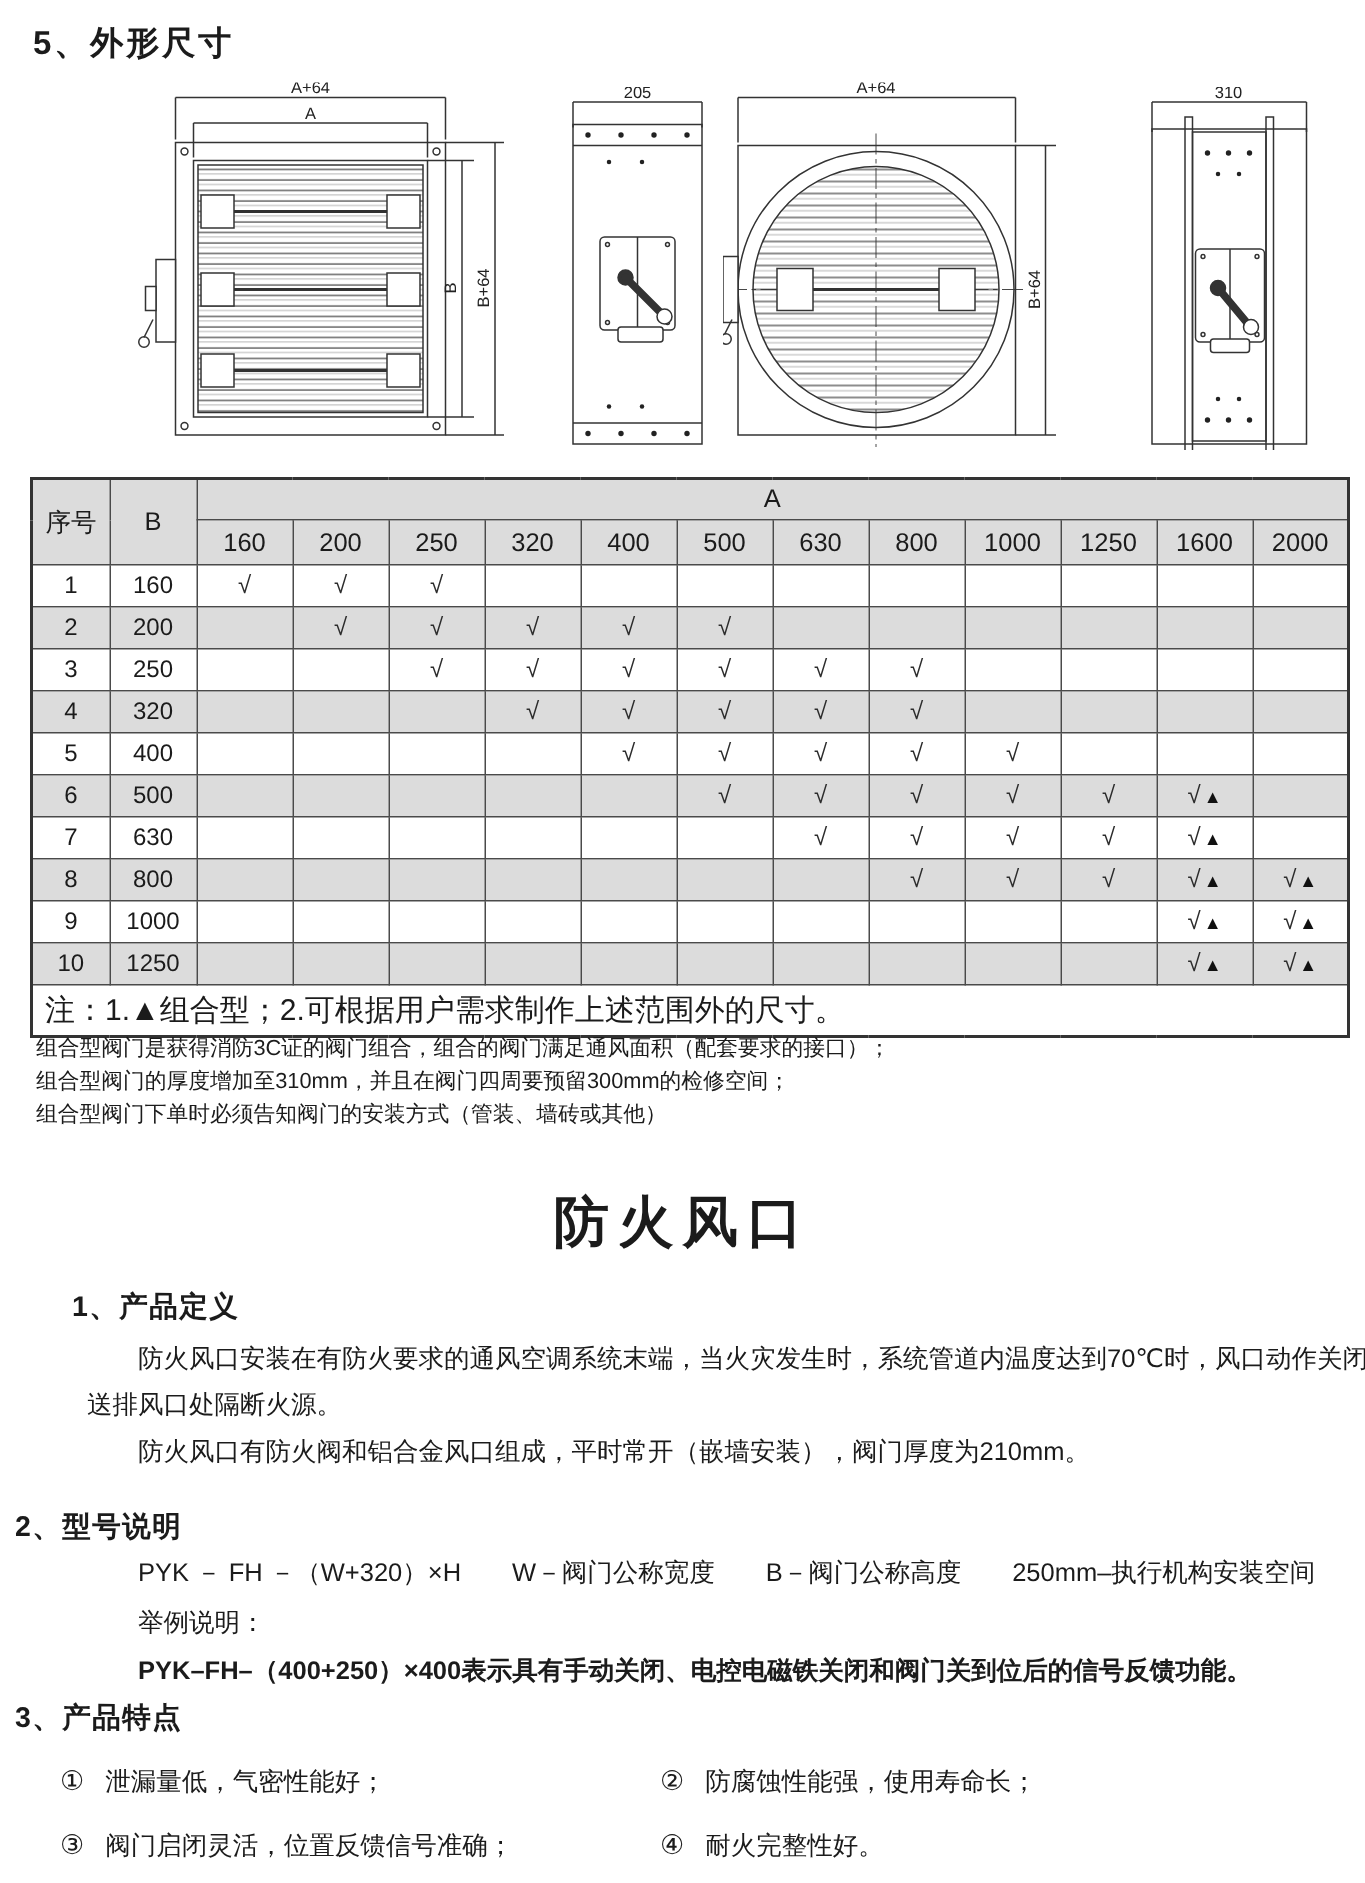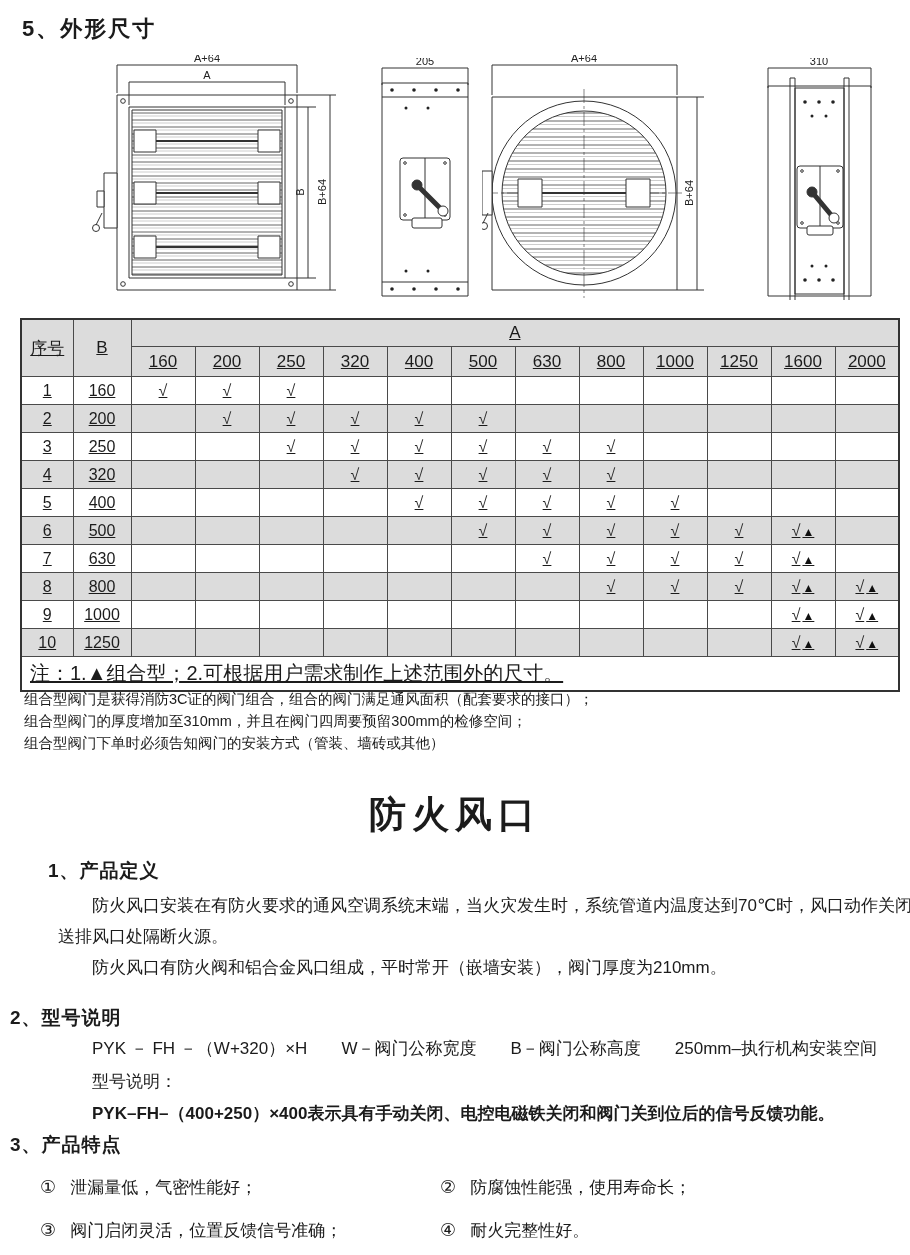--- a/index.html
+++ b/index.html
@@ -195,21 +195,21 @@
       <circle cx="105" cy="165" r="1.3"></circle>
     <line x1="87" y1="108" x2="87" y2="170"></line>
     <circle cx="79" cy="134" r="5" fill="#333"></circle>
     <line x1="79" y1="134" x2="99" y2="158" stroke-width="5" stroke-linecap="round"></line>
     <circle cx="101" cy="160" r="5" fill="#fff"></circle>
     <rect x="74" y="168" width="26" height="9" rx="2" fill="#fff"></rect>
   </g>
   <text class="dimtxt" x="86" y="7" text-anchor="middle">310</text>
 </svg>
 
-<div class="abs" style="left:20px;top:318px;text-decoration:underline;">
+<div class="abs" style="left:20px;top:318px;">
   <table class="sizes">
     <colgroup>
       <col class="c-seq">
         <col class="c-b">
       <col class="c-a">
         <col class="c-a">
         <col class="c-a">
         <col class="c-a">
         <col class="c-a">
         <col class="c-a">
@@ -418,21 +418,21 @@
 </div>
 
 <div class="abs main-title">防火风口</div>
 
 <div class="abs sec-heading" style="left:10px;top:858px;margin-left:38px;">1、产品定义</div>
 <div class="abs body-text" style="left:10px;top:890px;width:892px;text-indent:2em;">防火风口安装在有防火要求的通风空调系统末端，当火灾发生时，系统管道内温度达到70℃时，风口动作关闭，在送排风口处隔断火源。</div>
 <div class="abs body-text" style="left:10px;top:952px;width:892px;text-indent:2em;">防火风口有防火阀和铝合金风口组成，平时常开（嵌墙安装），阀门厚度为210mm。</div>
 
 <div class="abs sec-heading" style="left:10px;top:1005px;">2、型号说明</div>
 <div class="abs body-text" style="left:44px;top:1033px;width:858px;">PYK － FH －（W+320）×H　　W－阀门公称宽度　　B－阀门公称高度　　250mm–执行机构安装空间</div>
-<div class="abs body-text" style="left:44px;top:1066px;">型号说明：</div>
+<div class="abs body-text" style="left:44px;top:1066px;">举例说明：</div>
 <div class="abs body-text" style="left:44px;top:1098px;width:858px;font-weight:bold;">PYK–FH–（400+250）×400表示具有手动关闭、电控电磁铁关闭和阀门关到位后的信号反馈功能。</div>
 
 <div class="abs sec-heading" style="left:10px;top:1132px;">3、产品特点</div>
 <div class="abs features" style="left:40px;top:1176px;width:840px;" id="feature-list">
     <div><span class="feat-num">①</span><span>泄漏量低，气密性能好；</span></div>
     <div><span class="feat-num">②</span><span>防腐蚀性能强，使用寿命长；</span></div>
     <div><span class="feat-num">③</span><span>阀门启闭灵活，位置反馈信号准确；</span></div>
     <div><span class="feat-num">④</span><span>耐火完整性好。</span></div>
   </div>
 

